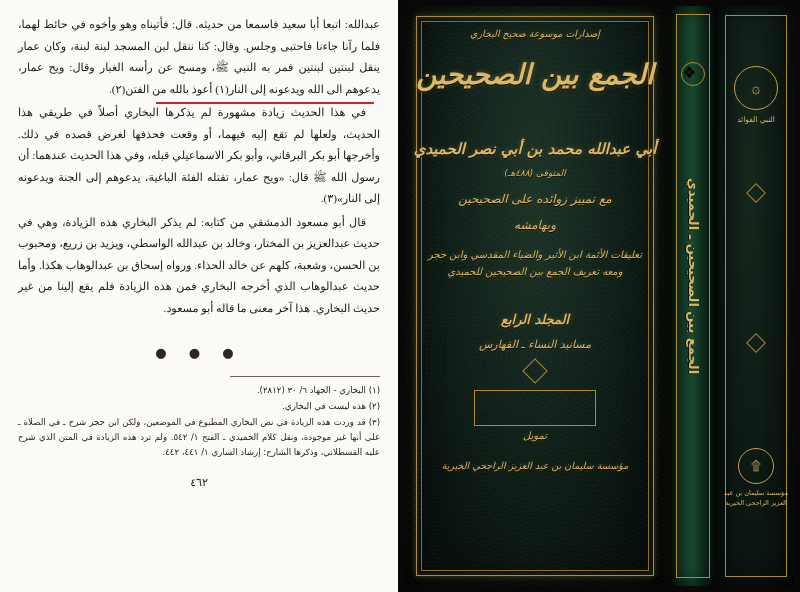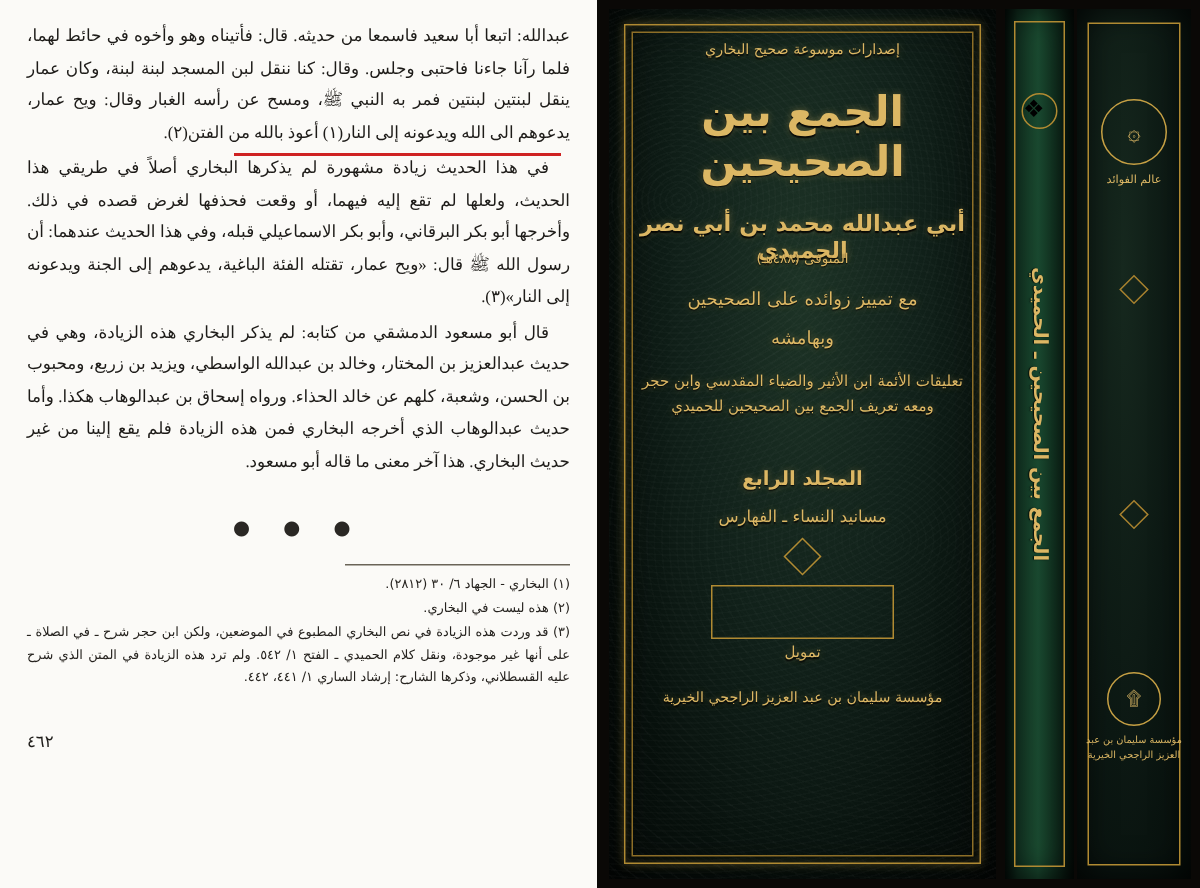--- a/index.html
+++ b/index.html
@@ -79,22 +79,22 @@
   .footnotes {
     font-size: 8.6px;
     line-height: 1.75;
     color: #26231f;
     direction: rtl;
     text-align: justify;
   }
   .fn { margin: 0 0 1px 0; }
 
   .page-number {
-    margin-top: 28px;
-    text-align: left;
+    margin-top: 16px;
+    text-align: center;
     font-size: 11px;
     color: #1d1b18;
     letter-spacing: 1px;
   }
 
   
   .cover-photo {
     position: absolute;
     left: 398px;
     top: 0;
@@ -107,20 +107,21 @@
   
   .front-cover {
     position: absolute;
     left: 8px;
     top: 6px;
     width: 258px;
     height: 580px;
     background:
       radial-gradient(ellipse at 50% 32%, #1d3326 0%, #11211a 42%, #08110d 75%, #050a08 100%);
     box-shadow: inset 0 0 34px rgba(0,0,0,.85);
+    font-style: italic;
   }
   .leather {
     position: absolute;
     inset: 0;
     background-image:
       repeating-radial-gradient(circle at 18% 22%, rgba(255,255,255,.018) 0 1px, rgba(0,0,0,0) 1px 4px),
       repeating-radial-gradient(circle at 72% 61%, rgba(255,255,255,.015) 0 1px, rgba(0,0,0,0) 1px 5px),
       repeating-linear-gradient(41deg, rgba(255,255,255,.012) 0 1px, rgba(0,0,0,0) 1px 6px);
     opacity: .9;
     pointer-events: none;
@@ -359,21 +360,21 @@
 
     <div class="spine">
       <div class="spine-frame"></div>
       <div class="spine-emblem">❖</div>
       <div class="spine-text">الجمع بين الصحيحين ـ الحميدي</div>
     </div>
 
     <div class="back-panel">
       <div class="back-frame"></div>
       <div class="logo-circle">۞</div>
-      <div class="logo-label">عالم الفوائد</div>
+      <div class="logo-label">النبي الفوائد</div>
       <div class="ornament o1"></div>
       <div class="ornament o2"></div>
       <div class="logo-circle2">۩</div>
       <div class="logo-label2">مؤسسة سليمان بن عبد العزيز الراجحي الخيرية</div>
     </div>
 
   </div>
 </div>
 
 </body></html>

